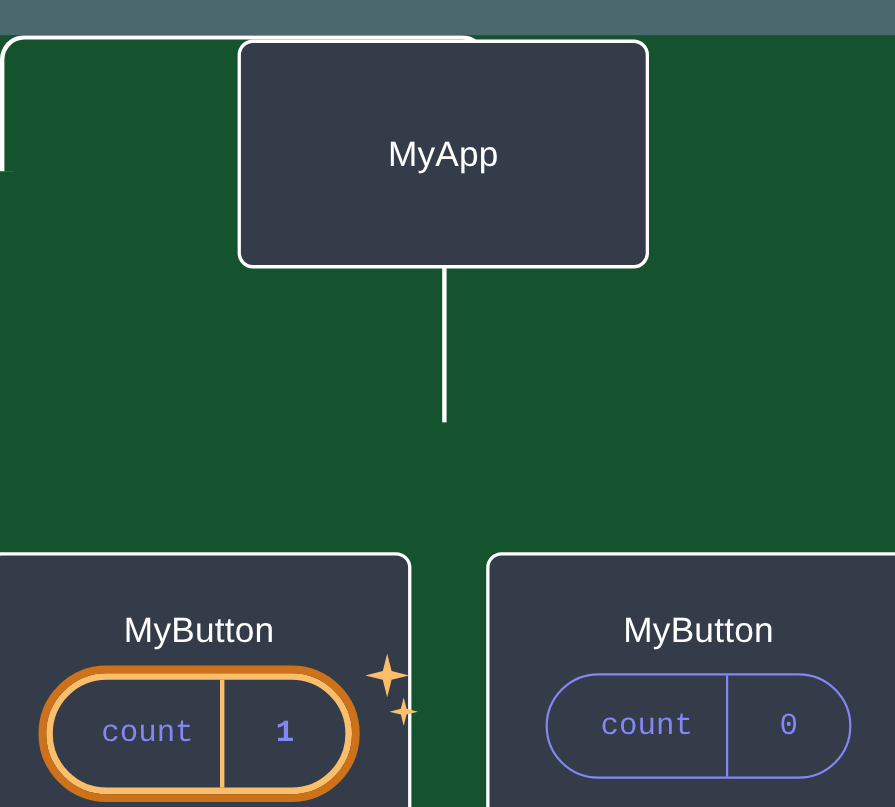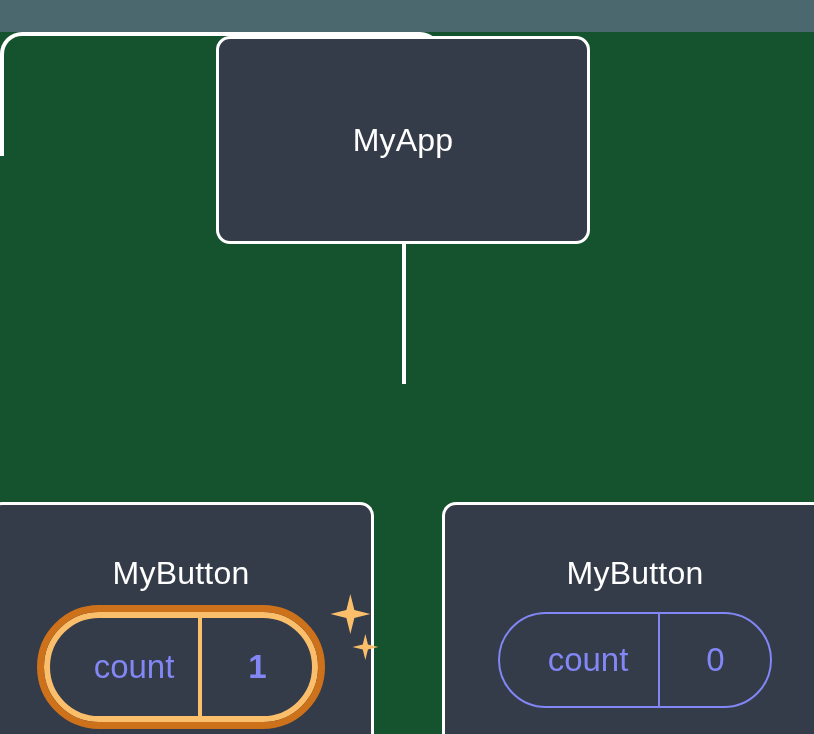--- a/index.html
+++ b/index.html
@@ -106,22 +106,23 @@
     border: 2px solid #8287f5;
     border-radius: 999px;
     height: 96px;
     box-sizing: border-box;
   }
   .pill-key, .pill-val {
     display: flex;
     align-items: center;
     justify-content: center;
     color: #8287f5;
-    font-size: 33px;
+    font-size: 28px;
     font-weight: 400;
+    font-family: Liberation Mono, monospace;
   }
   .pill-key {
     padding: 0 30px 0 48px;
   }
   .pill-val {
     border-left: 2px solid #8287f5;
     min-width: 90px;
     padding: 0 10px;
   }
 

